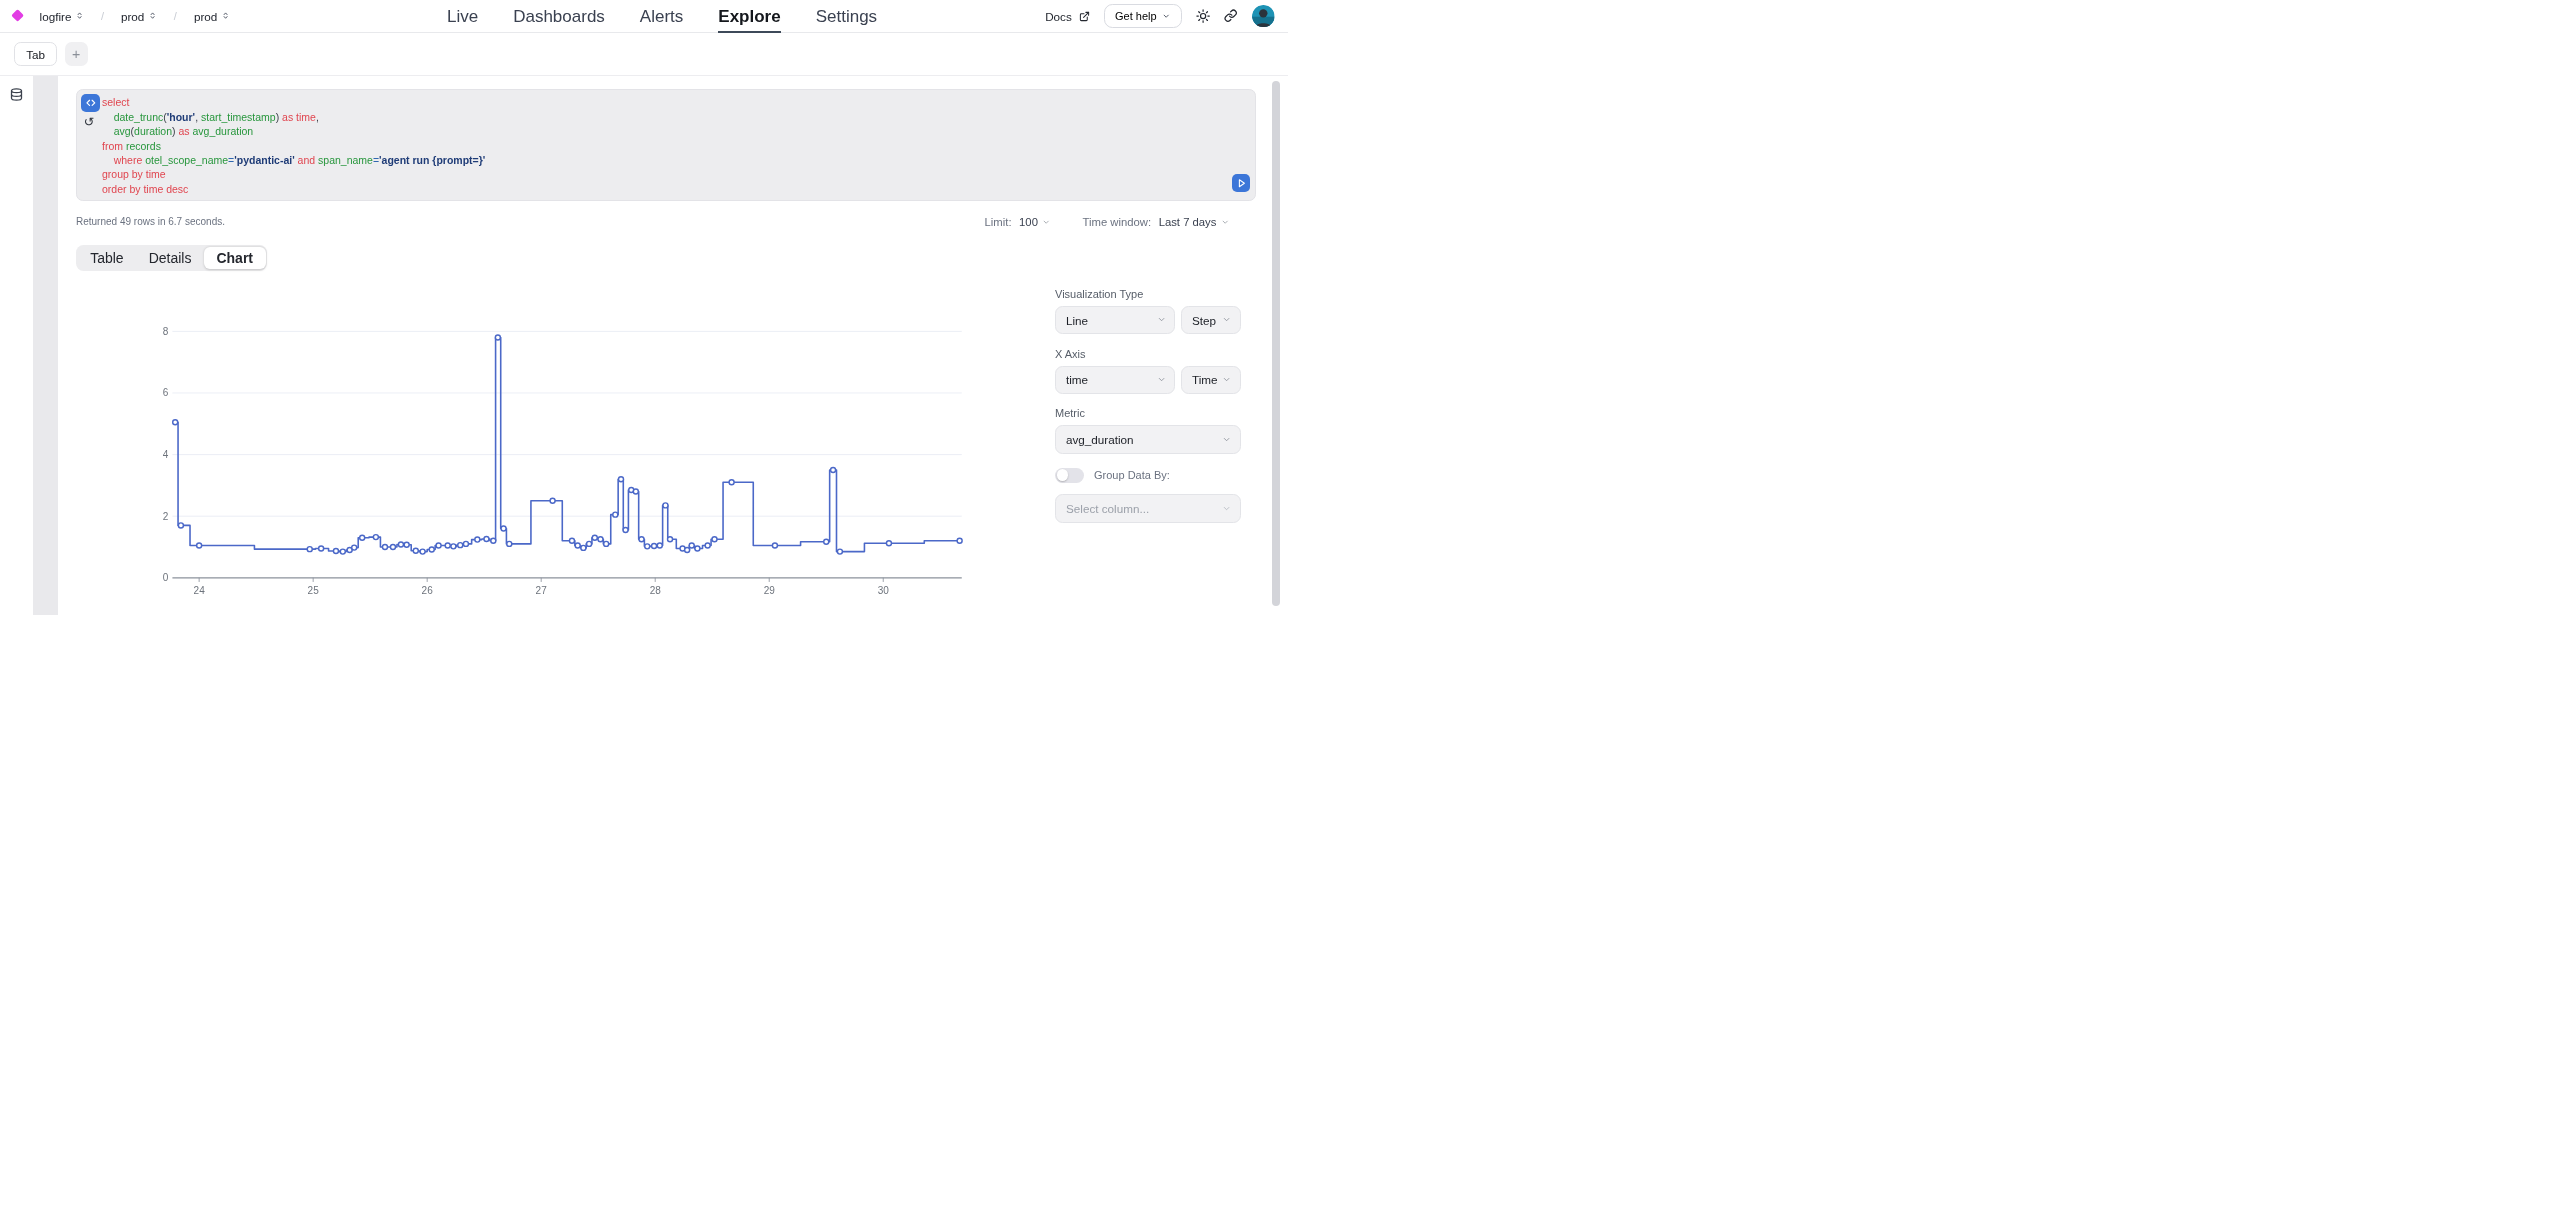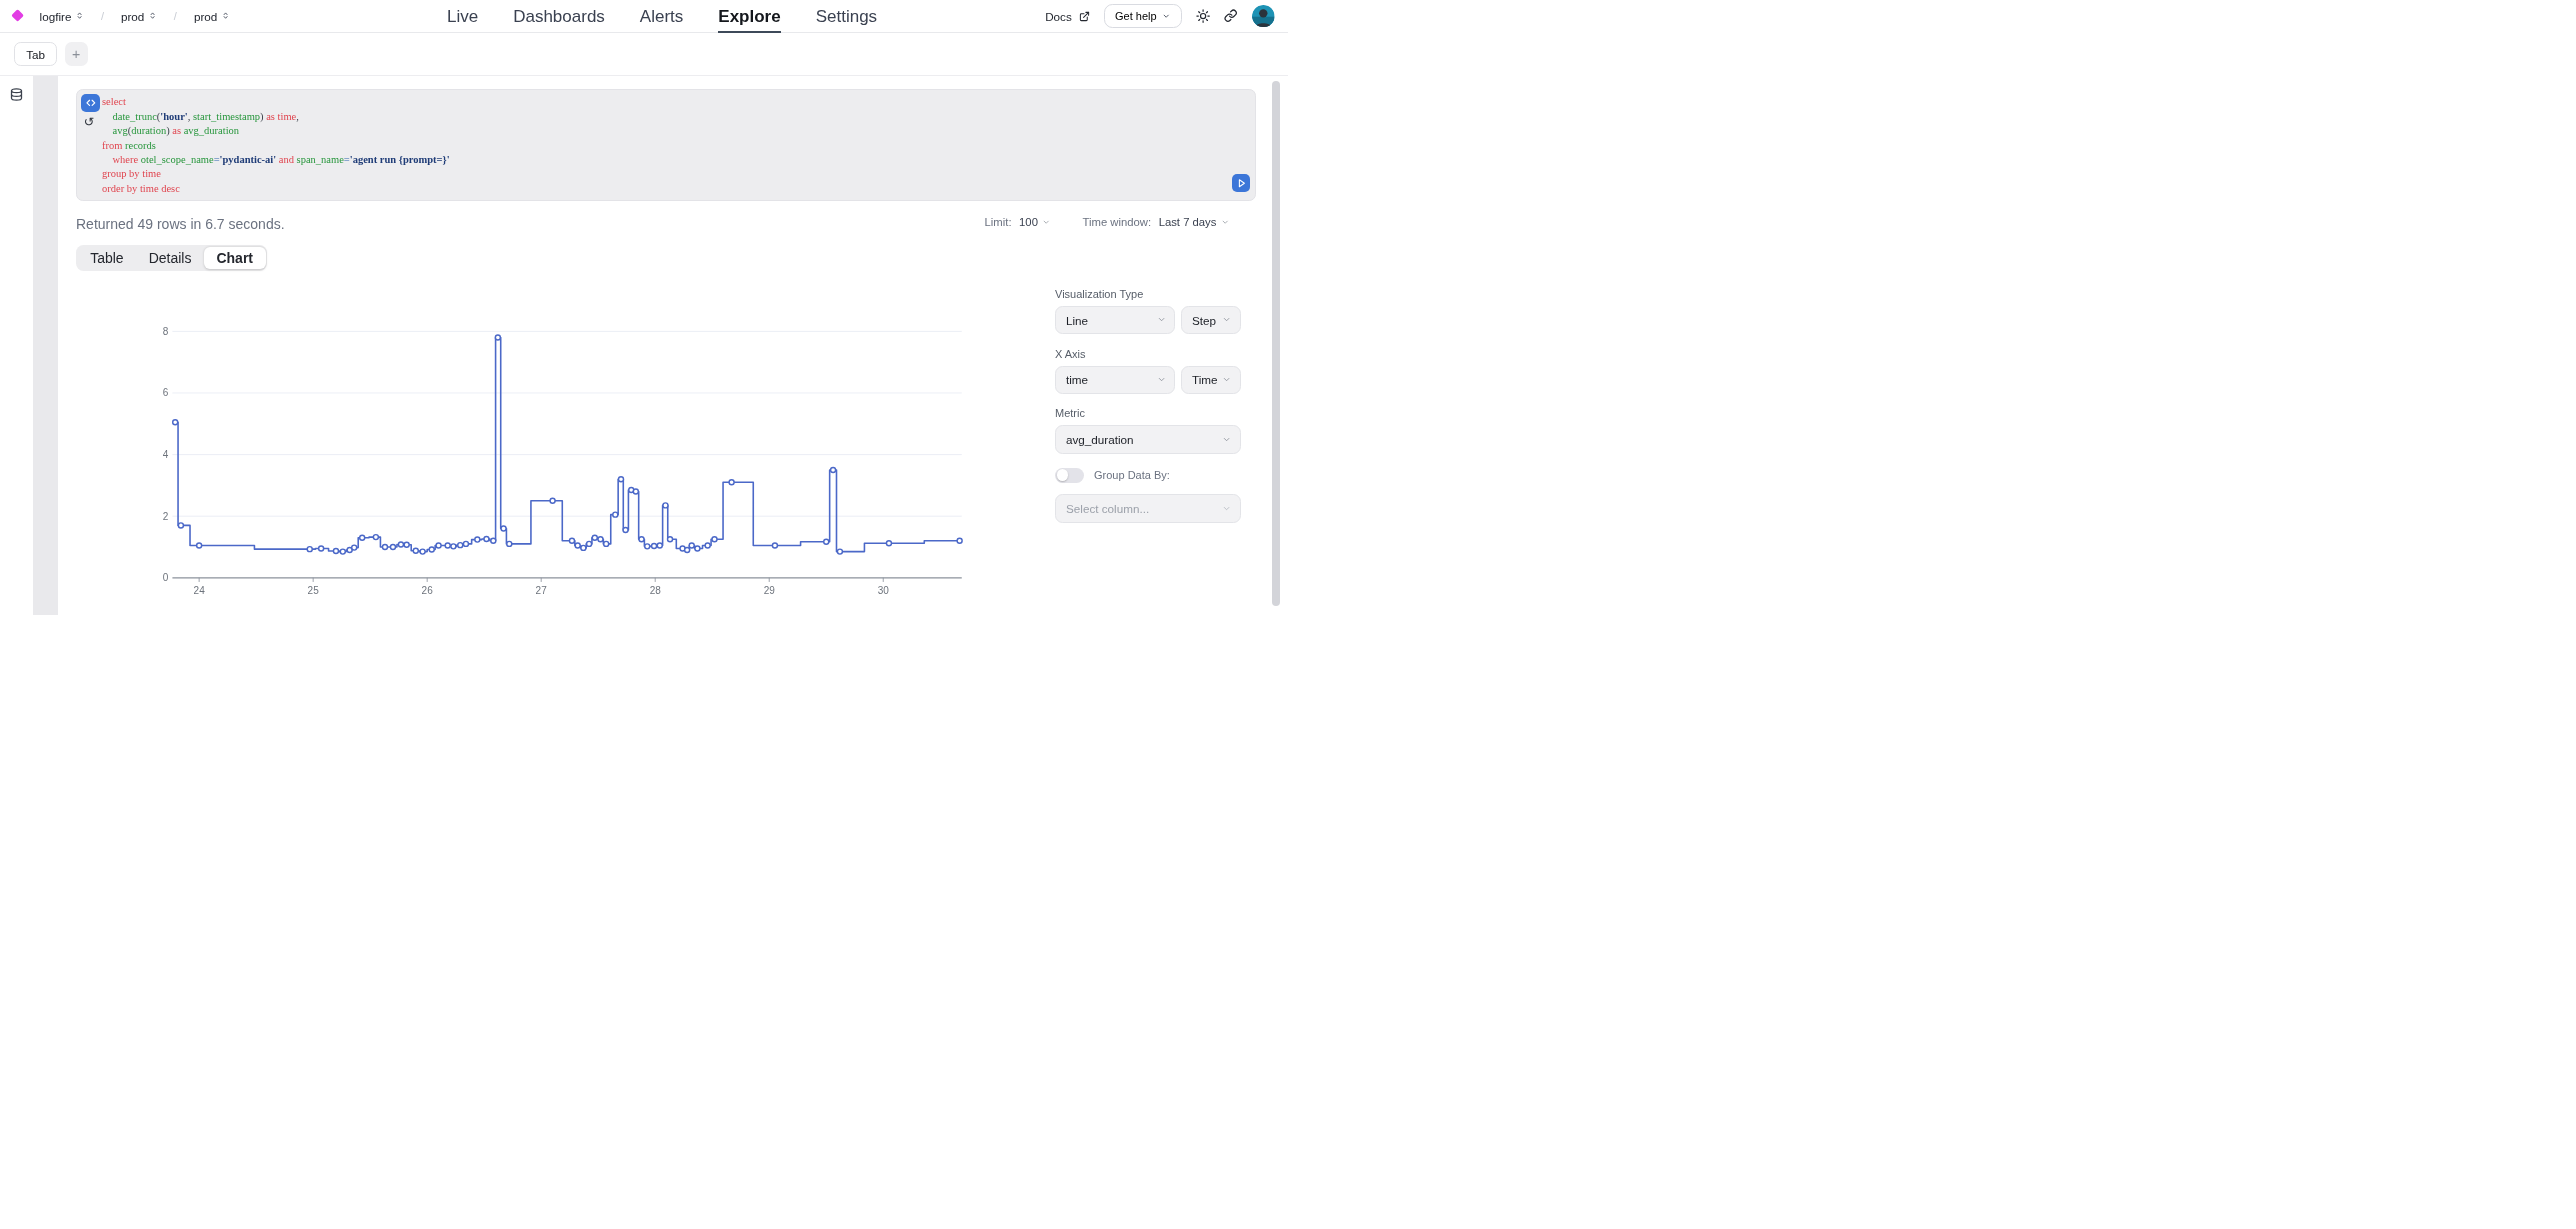--- a/index.html
+++ b/index.html
@@ -40,31 +40,31 @@
   .splitter { position:absolute; left:33px; top:0; width:25px; height:100%; background:#e9e9ec; }
 
   
   .editor { position:absolute; left:76px; top:12.5px; width:1180px; height:112px; background:#ededef;
             border:0.8px solid #e3e3e7; border-radius:6.7px; }
   .code-btn { position:absolute; left:4.2px; top:4.2px; width:18.4px; height:18.4px; border-radius:5px;
               background:#3c76d8; display:flex; align-items:center; justify-content:center; cursor:pointer; border:none; }
   .history-btn { position:absolute; left:6.7px; top:26px; font-size:12.5px; line-height:12.5px; color:#30353d; cursor:pointer;
                  background:none; border:none; font-family:"DejaVu Sans", sans-serif; }
   .code { position:absolute; left:25px; top:5.9px; right:33px; bottom:3.3px;
-          font-family:Liberation Serif, serif; font-size:10.5px; line-height:14.4px; white-space:pre; }
+          font-family:Liberation Sans, sans-serif; font-size:10.5px; line-height:14.4px; white-space:pre; }
   .tok-kw { color:#e0454f; }
   .tok-id { color:#27963c; }
   .tok-str { color:#1f3c77; font-weight:700; }
   .tok-op { color:#3068b0; }
   .tok-pn { color:#3a3f49; }
   .run-btn { position:absolute; right:5px; bottom:7.5px; width:18.4px; height:18.4px; border-radius:5px;
              background:#3c76d8; display:flex; align-items:center; justify-content:center; cursor:pointer; border:none; }
 
   
-  .status-left { position:absolute; left:76px; top:140px; font-size:14px; color:#6b7280; }
+  .status-left { position:absolute; left:76px; top:140px; font-size:10px; color:#6b7280; }
   .status-right { position:absolute; right:59px; top:140px; display:flex; align-items:center; gap:32px;
                   font-size:11.3px; color:#6b7280; }
   .status-group { display:flex; align-items:center; gap:7.5px; }
   .status-value { display:inline-flex; align-items:center; gap:4.2px; color:#3a4150; cursor:pointer; }
 
   
   .segmented { position:absolute; left:76px; top:169px; display:flex; background:#ededef; border-radius:7.5px;
                padding:1.7px; height:26px; align-items:stretch; }
   .seg-btn { border:none; background:transparent; border-radius:5.9px; padding:0 12.5px; font-size:14px;
              color:#24272e; cursor:pointer; }

